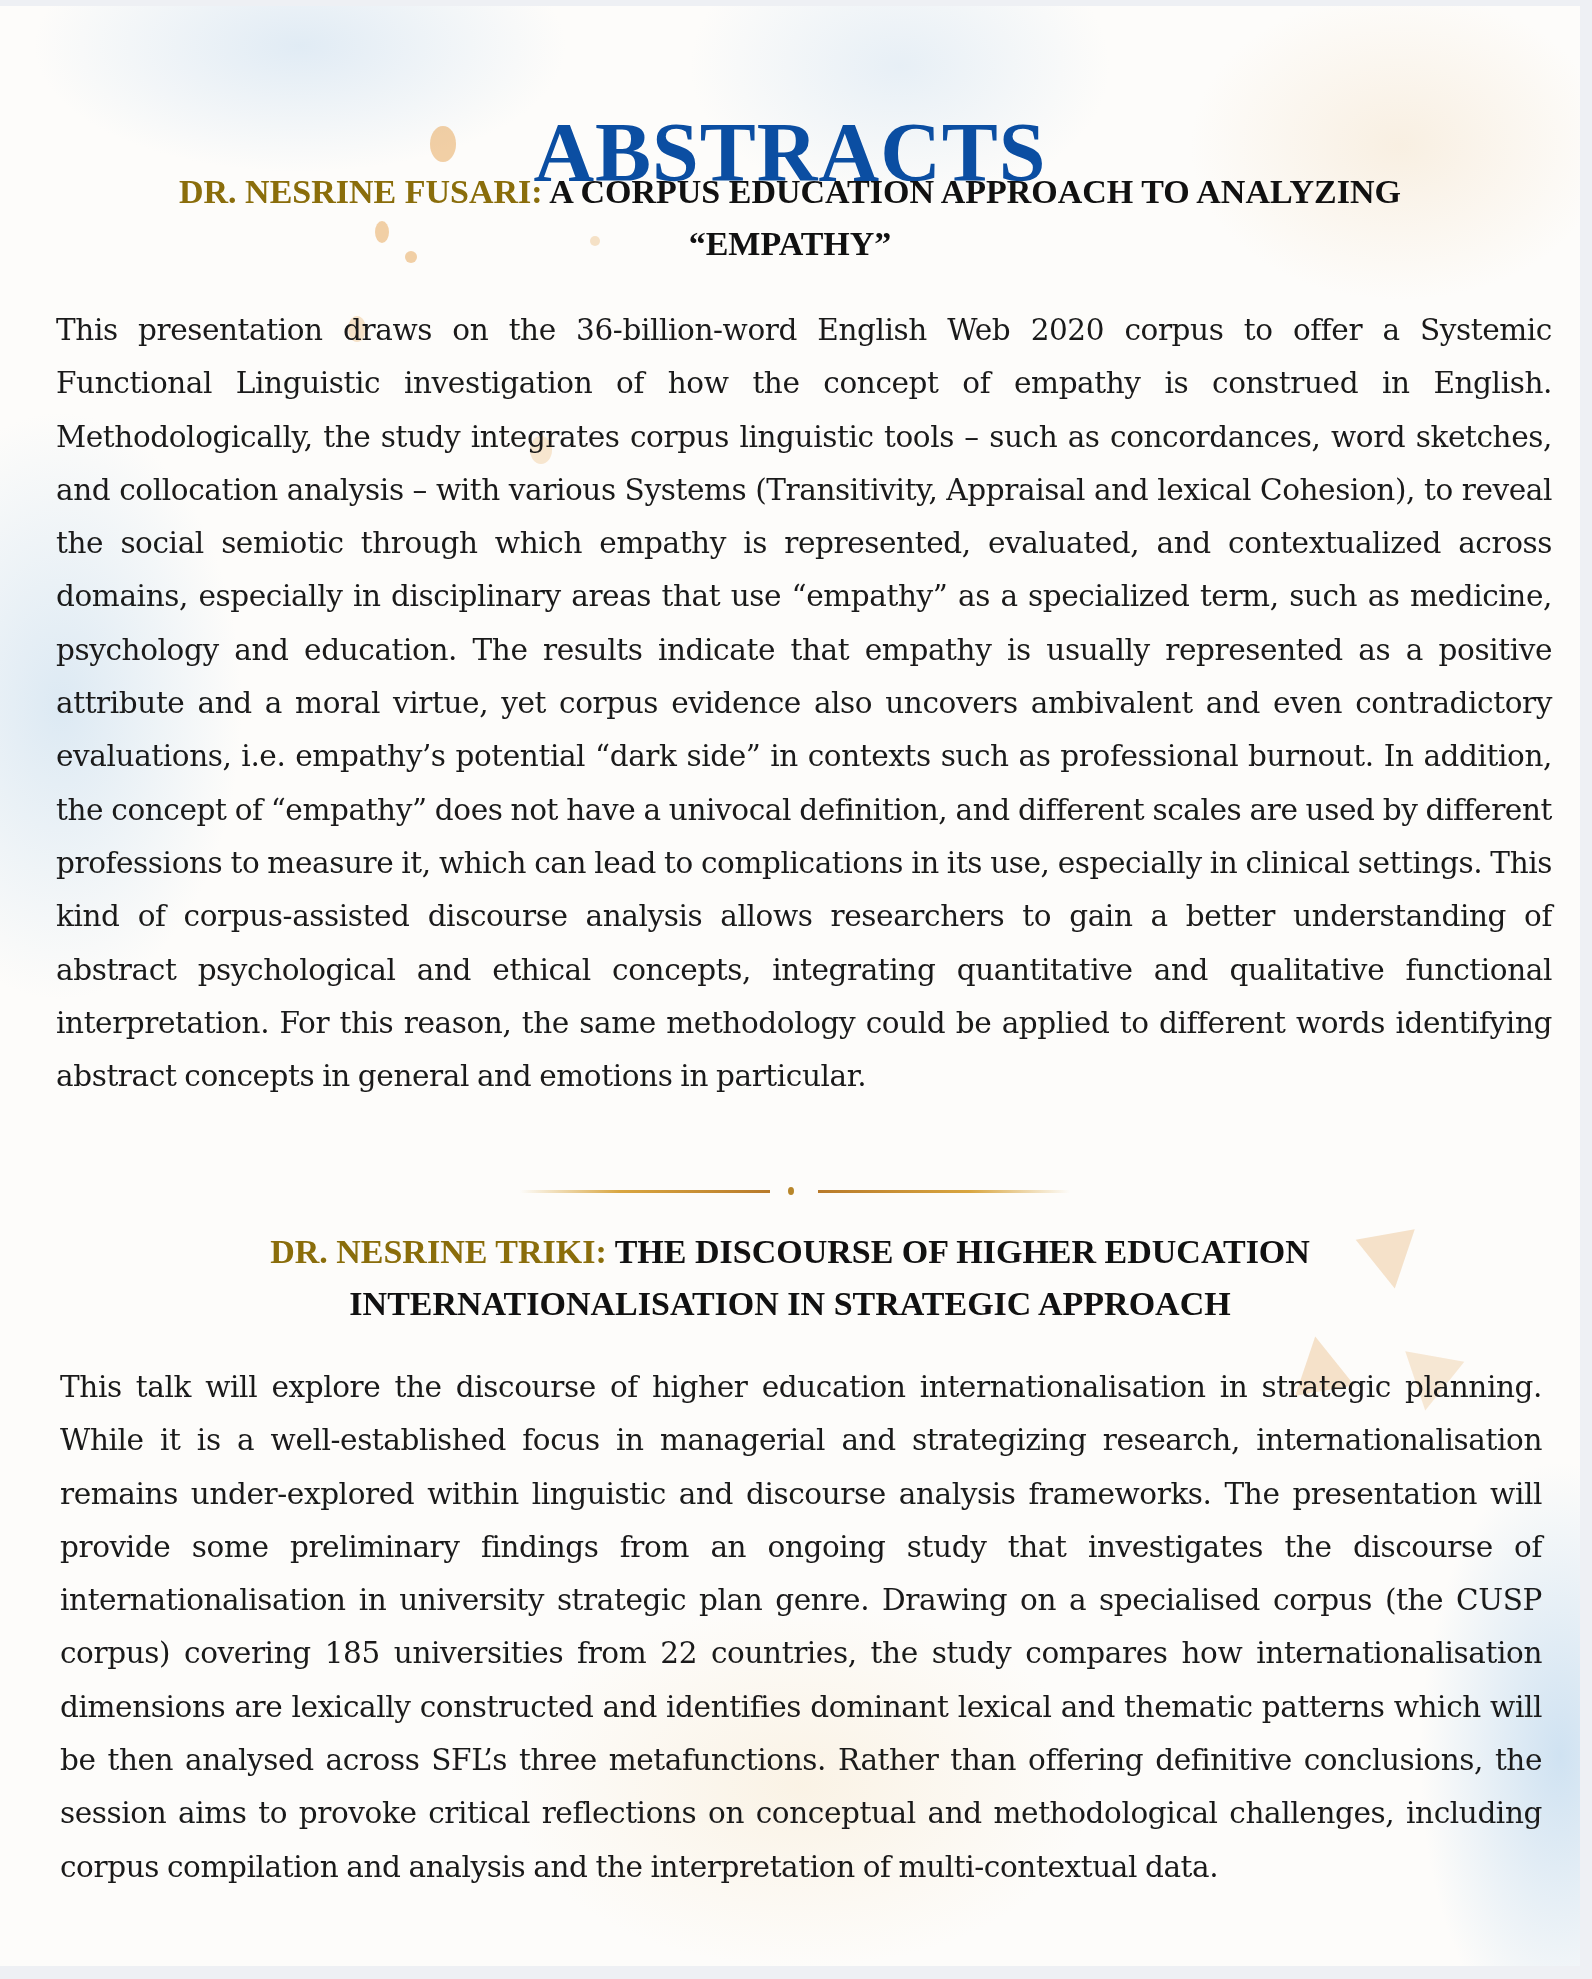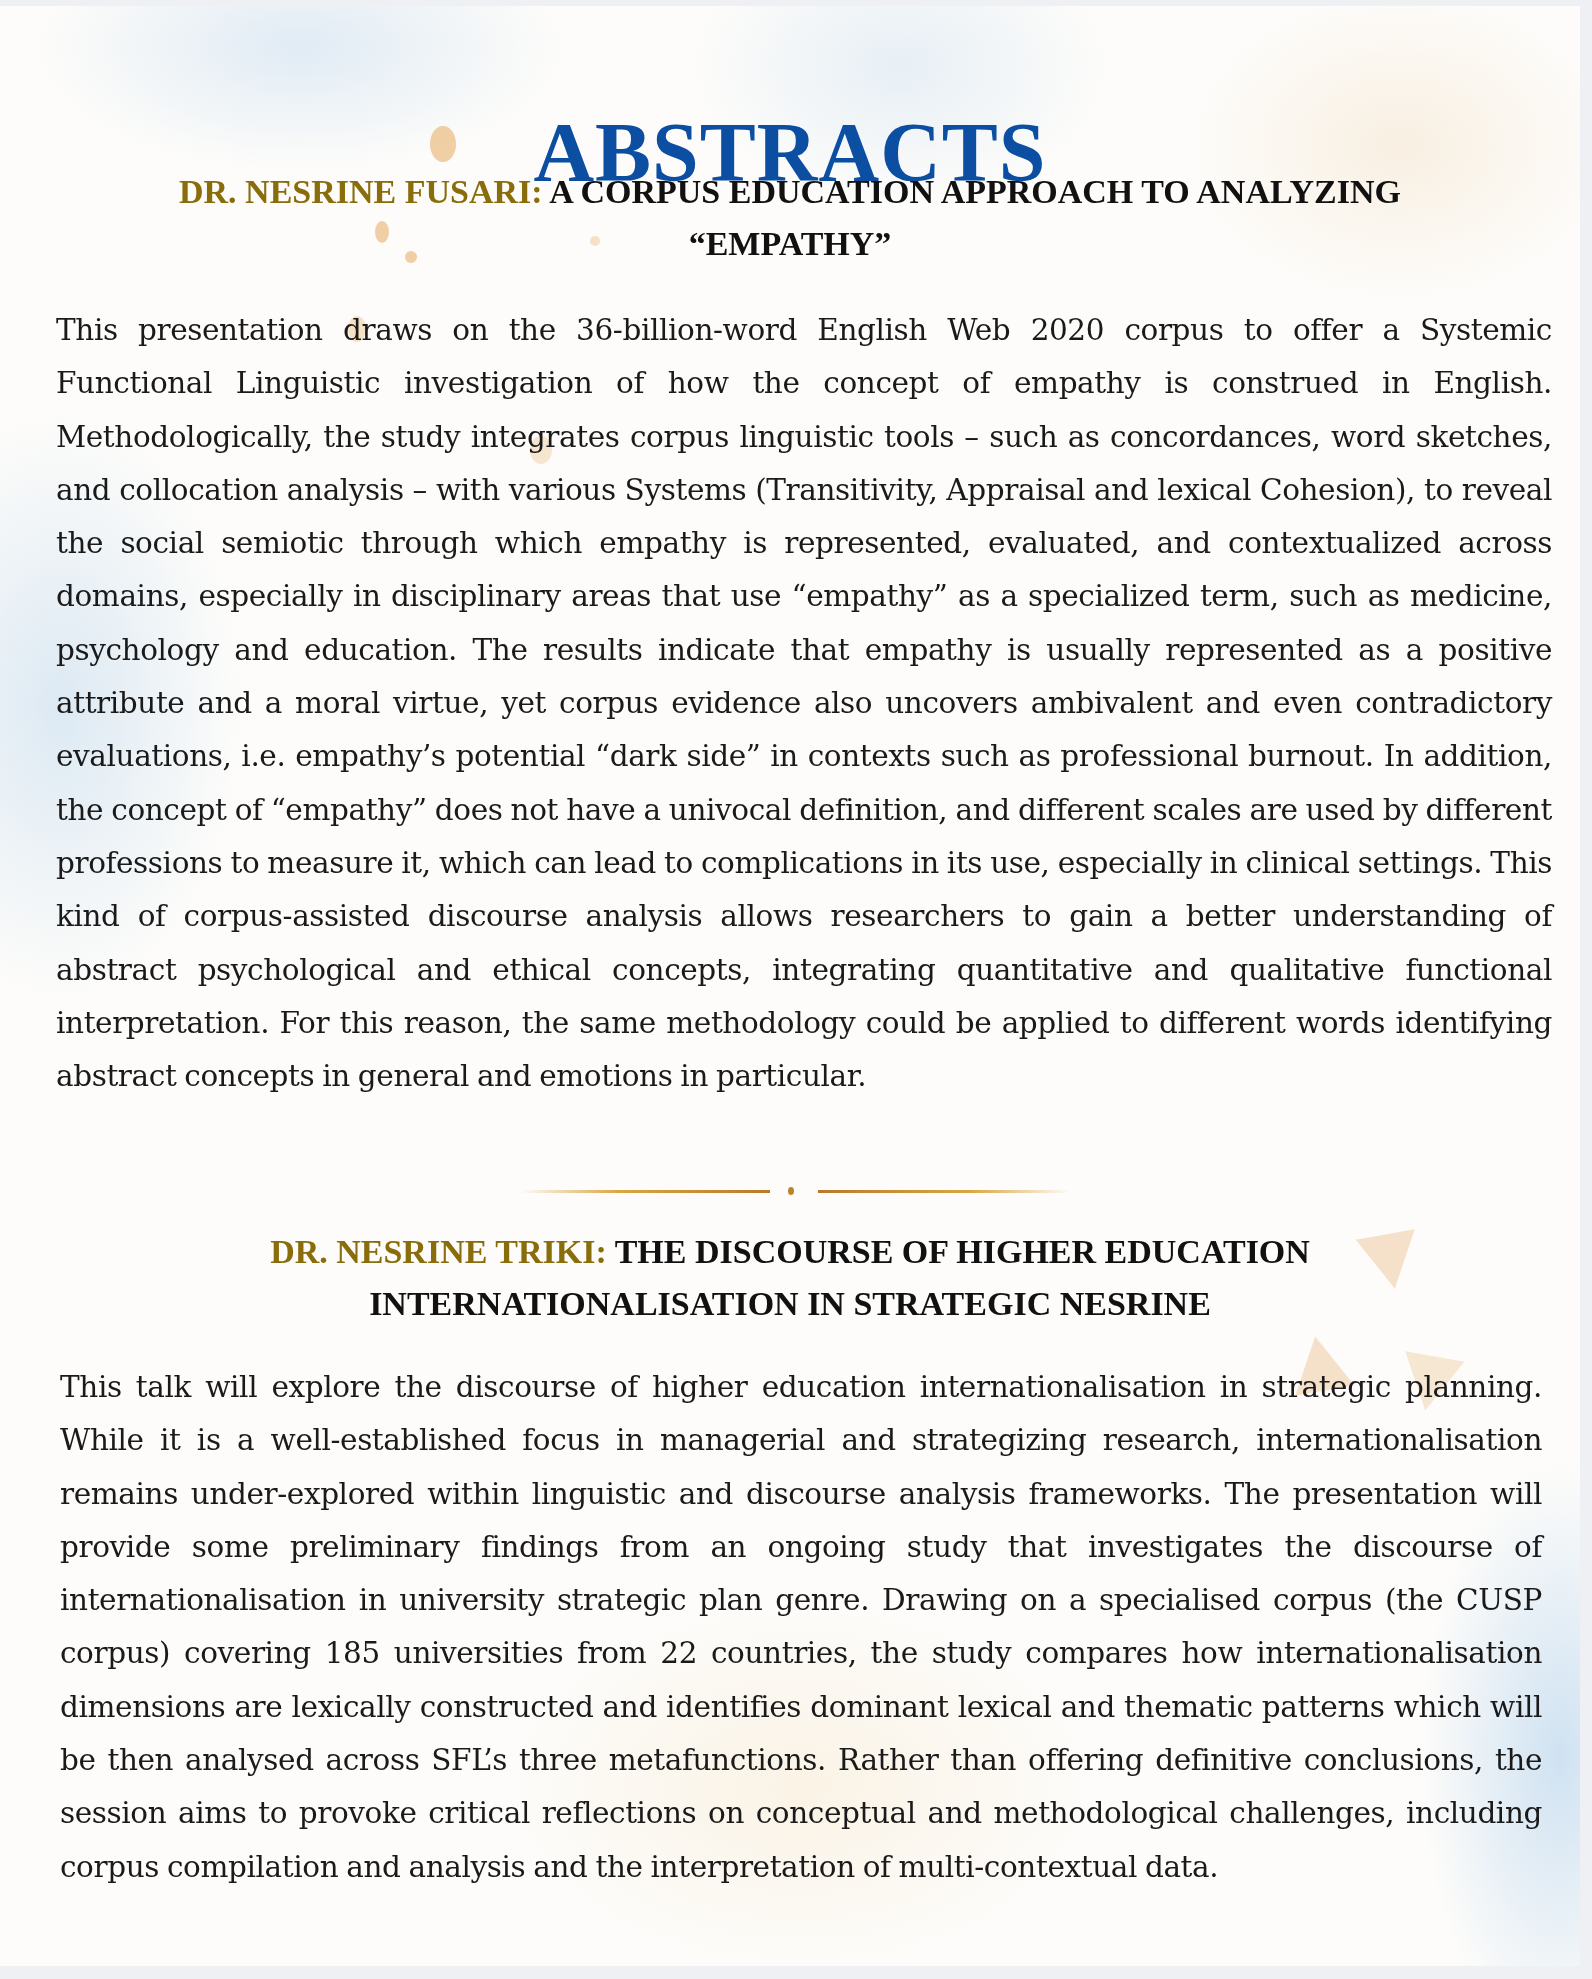--- a/index.html
+++ b/index.html
@@ -64,16 +64,16 @@
   </div>
   <p class="body-text" style="left:44px;top:286px;width:1496px;">This presentation draws on the 36-billion-word English Web 2020 corpus to offer a Systemic Functional Linguistic investigation of how the concept of empathy is construed in English. Methodologically, the study integrates corpus linguistic tools – such as concordances, word sketches, and collocation analysis – with various Systems (Transitivity, Appraisal and lexical Cohesion), to reveal the social semiotic through which empathy is represented, evaluated, and contextualized across domains, especially in disciplinary areas that use “empathy” as a specialized term, such as medicine, psychology and education. The results indicate that empathy is usually represented as a positive attribute and a moral virtue, yet corpus evidence also uncovers ambivalent and even contradictory evaluations, i.e. empathy’s potential “dark side” in contexts such as professional burnout. In addition, the concept of “empathy” does not have a univocal definition, and different scales are used by different professions to measure it, which can lead to complications in its use, especially in clinical settings. This kind of corpus-assisted discourse analysis allows researchers to gain a better understanding of abstract psychological and ethical concepts, integrating quantitative and qualitative functional interpretation. For this reason, the same methodology could be applied to different words identifying abstract concepts in general and emotions in particular.</p>
 
   <div class="divider" style="left:520px;width:550px;">
     <div class="line" style="left:0;width:250px;background:linear-gradient(90deg,rgba(200,150,46,0),#d9a640 40%,#b87a2a);"></div>
     <div class="dot"></div>
     <div class="line" style="left:298px;width:252px;background:linear-gradient(90deg,#b87a2a,#d9a640 60%,rgba(200,150,46,0));"></div>
   </div>
 
   <div class="heading" style="top:1220px;left:190px;width:1200px;">
-    <span class="author">DR. NESRINE TRIKI:</span><span> THE DISCOURSE OF HIGHER EDUCATION INTERNATIONALISATION IN STRATEGIC NESRINE</span>
+    <span class="author">DR. NESRINE TRIKI:</span><span> THE DISCOURSE OF HIGHER EDUCATION INTERNATIONALISATION IN STRATEGIC APPROACH</span>
   </div>
   <p class="body-text" style="left:48px;top:1343px;width:1482px;">This talk will explore the discourse of higher education internationalisation in strategic planning. While it is a well-established focus in managerial and strategizing research, internationalisation remains under-explored within linguistic and discourse analysis frameworks. The presentation will provide some preliminary findings from an ongoing study that investigates the discourse of internationalisation in university strategic plan genre. Drawing on a specialised corpus (the CUSP corpus) covering 185 universities from 22 countries, the study compares how internationalisation dimensions are lexically constructed and identifies dominant lexical and thematic patterns which will be then analysed across SFL’s three metafunctions. Rather than offering definitive conclusions, the session aims to provoke critical reflections on conceptual and methodological challenges, including corpus compilation and analysis and the interpretation of multi-contextual data.</p>
 </div>
 
 </body></html>

